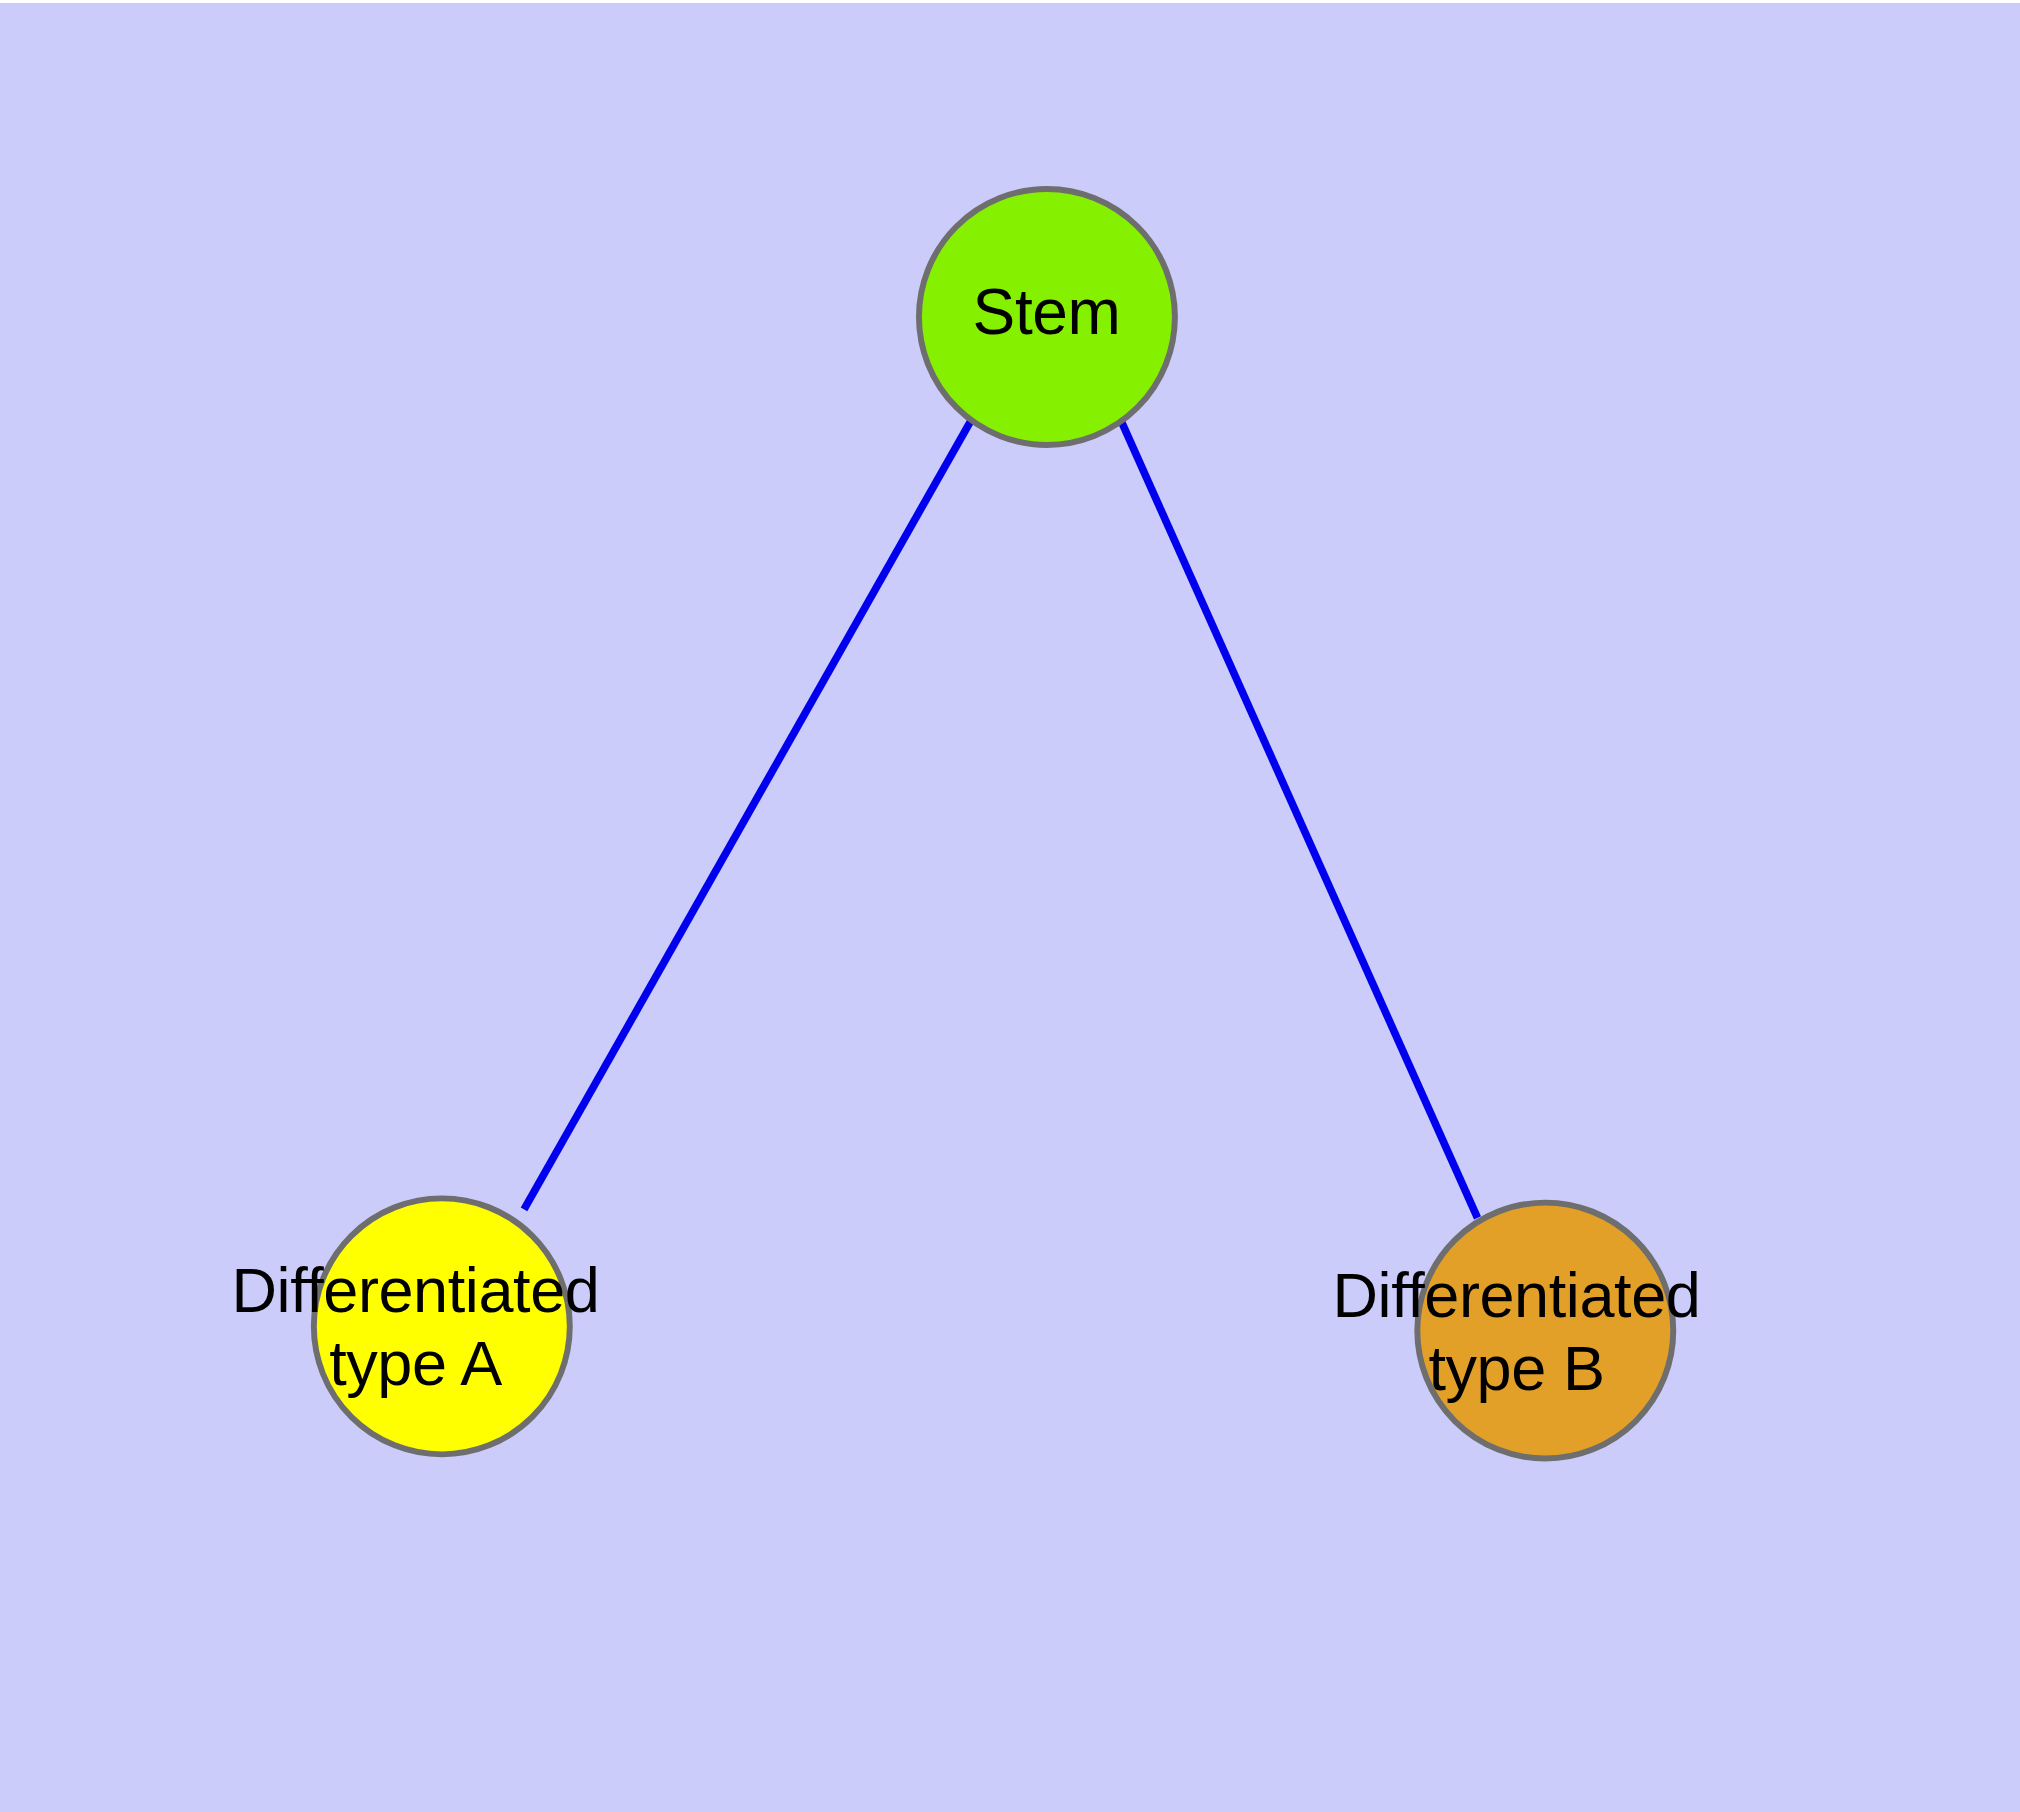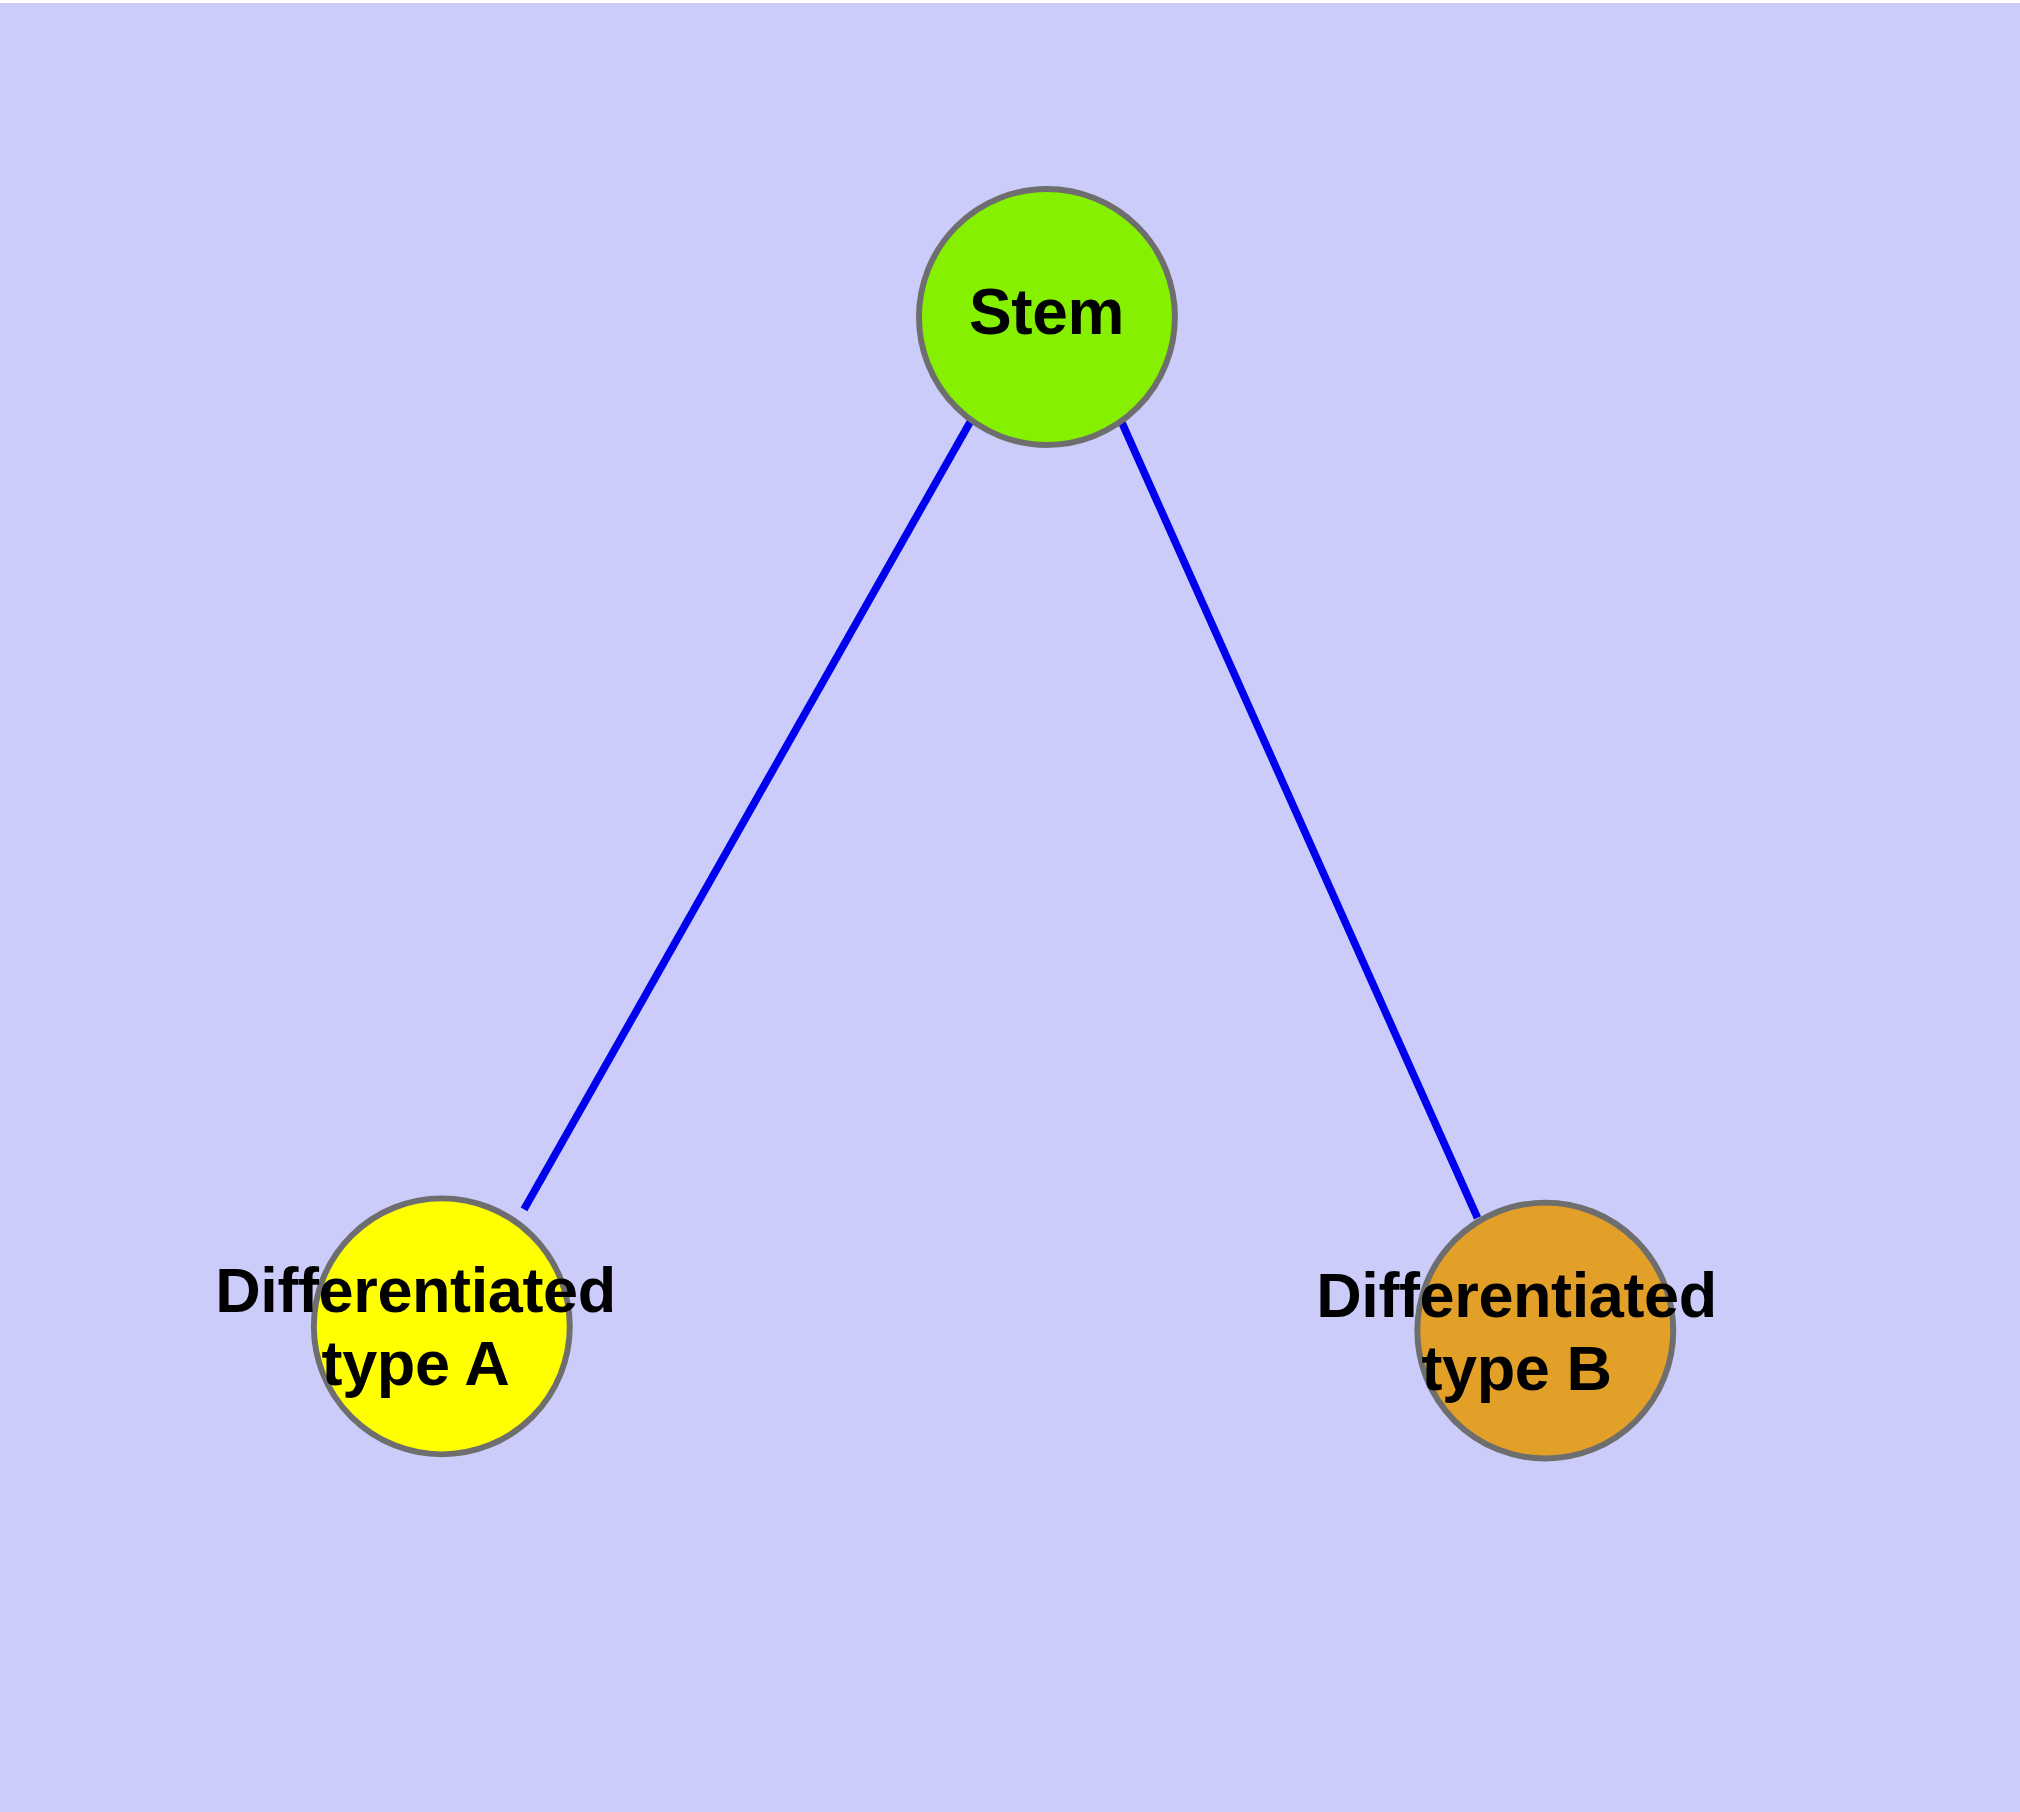--- a/index.html
+++ b/index.html
@@ -27,21 +27,21 @@
   #graph-svg {
     position: absolute;
     left: 0;
     top: 0;
     width: 2021px;
     height: 1812px;
   }
   .node-label {
     position: absolute;
     color: #000000;
-    font-weight: bold;
+    font-weight: normal;
     font-family: "Liberation Sans", "DejaVu Sans", sans-serif;
     text-align: center;
     line-height: 1.16;
     white-space: pre-line;
     letter-spacing: -0.4px;
     pointer-events: none;
   }
   #label-stem {
     font-size: 64px;
     left: 877px;

